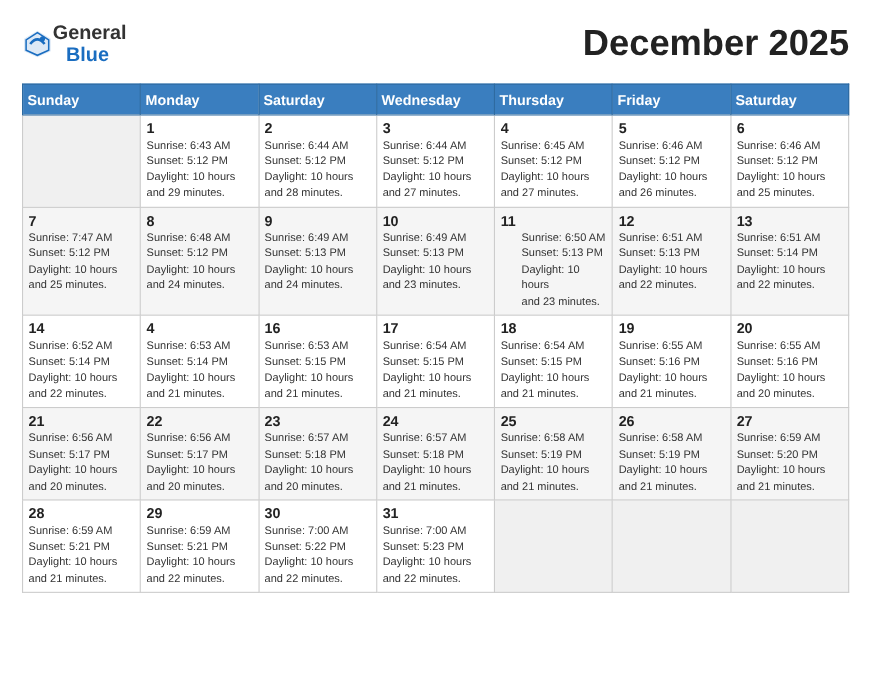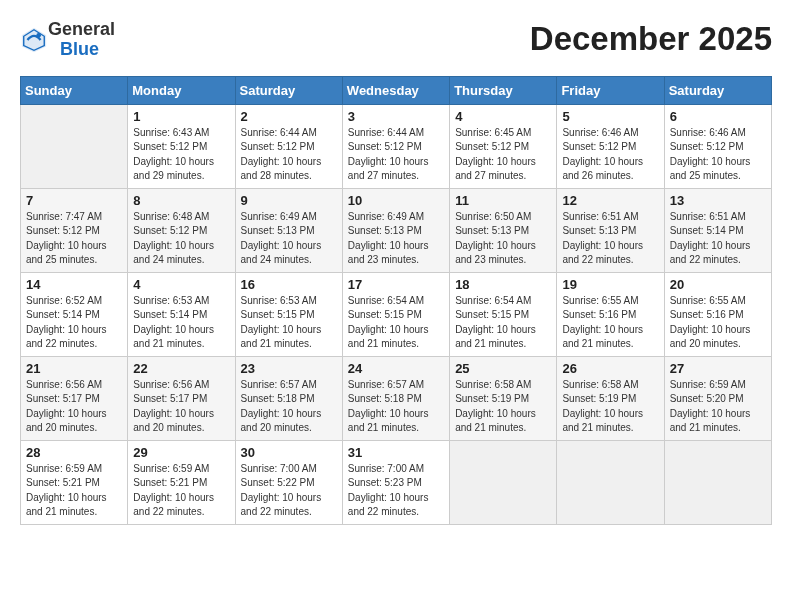--- a/index.html
+++ b/index.html
@@ -187,21 +187,21 @@
         </td>
         <td>
           <span class="day-num">10</span>
           <div class="day-info" style="white-space: pre-line;">Sunrise: 6:49 AM
 Sunset: 5:13 PM
 Daylight: 10 hours
 and 23 minutes.</div>
         </td>
         <td>
           <span class="day-num">11</span>
-          <div class="day-info" style="white-space: pre-line;">Sunrise: 6:50 AM
+          <div class="day-info" style="white-space: pre-line; margin-left: 19px;">Sunrise: 6:50 AM
 Sunset: 5:13 PM
 Daylight: 10 hours
 and 23 minutes.</div>
         </td>
         <td>
           <span class="day-num">12</span>
           <div class="day-info" style="white-space: pre-line;">Sunrise: 6:51 AM
 Sunset: 5:13 PM
 Daylight: 10 hours
 and 22 minutes.</div>

